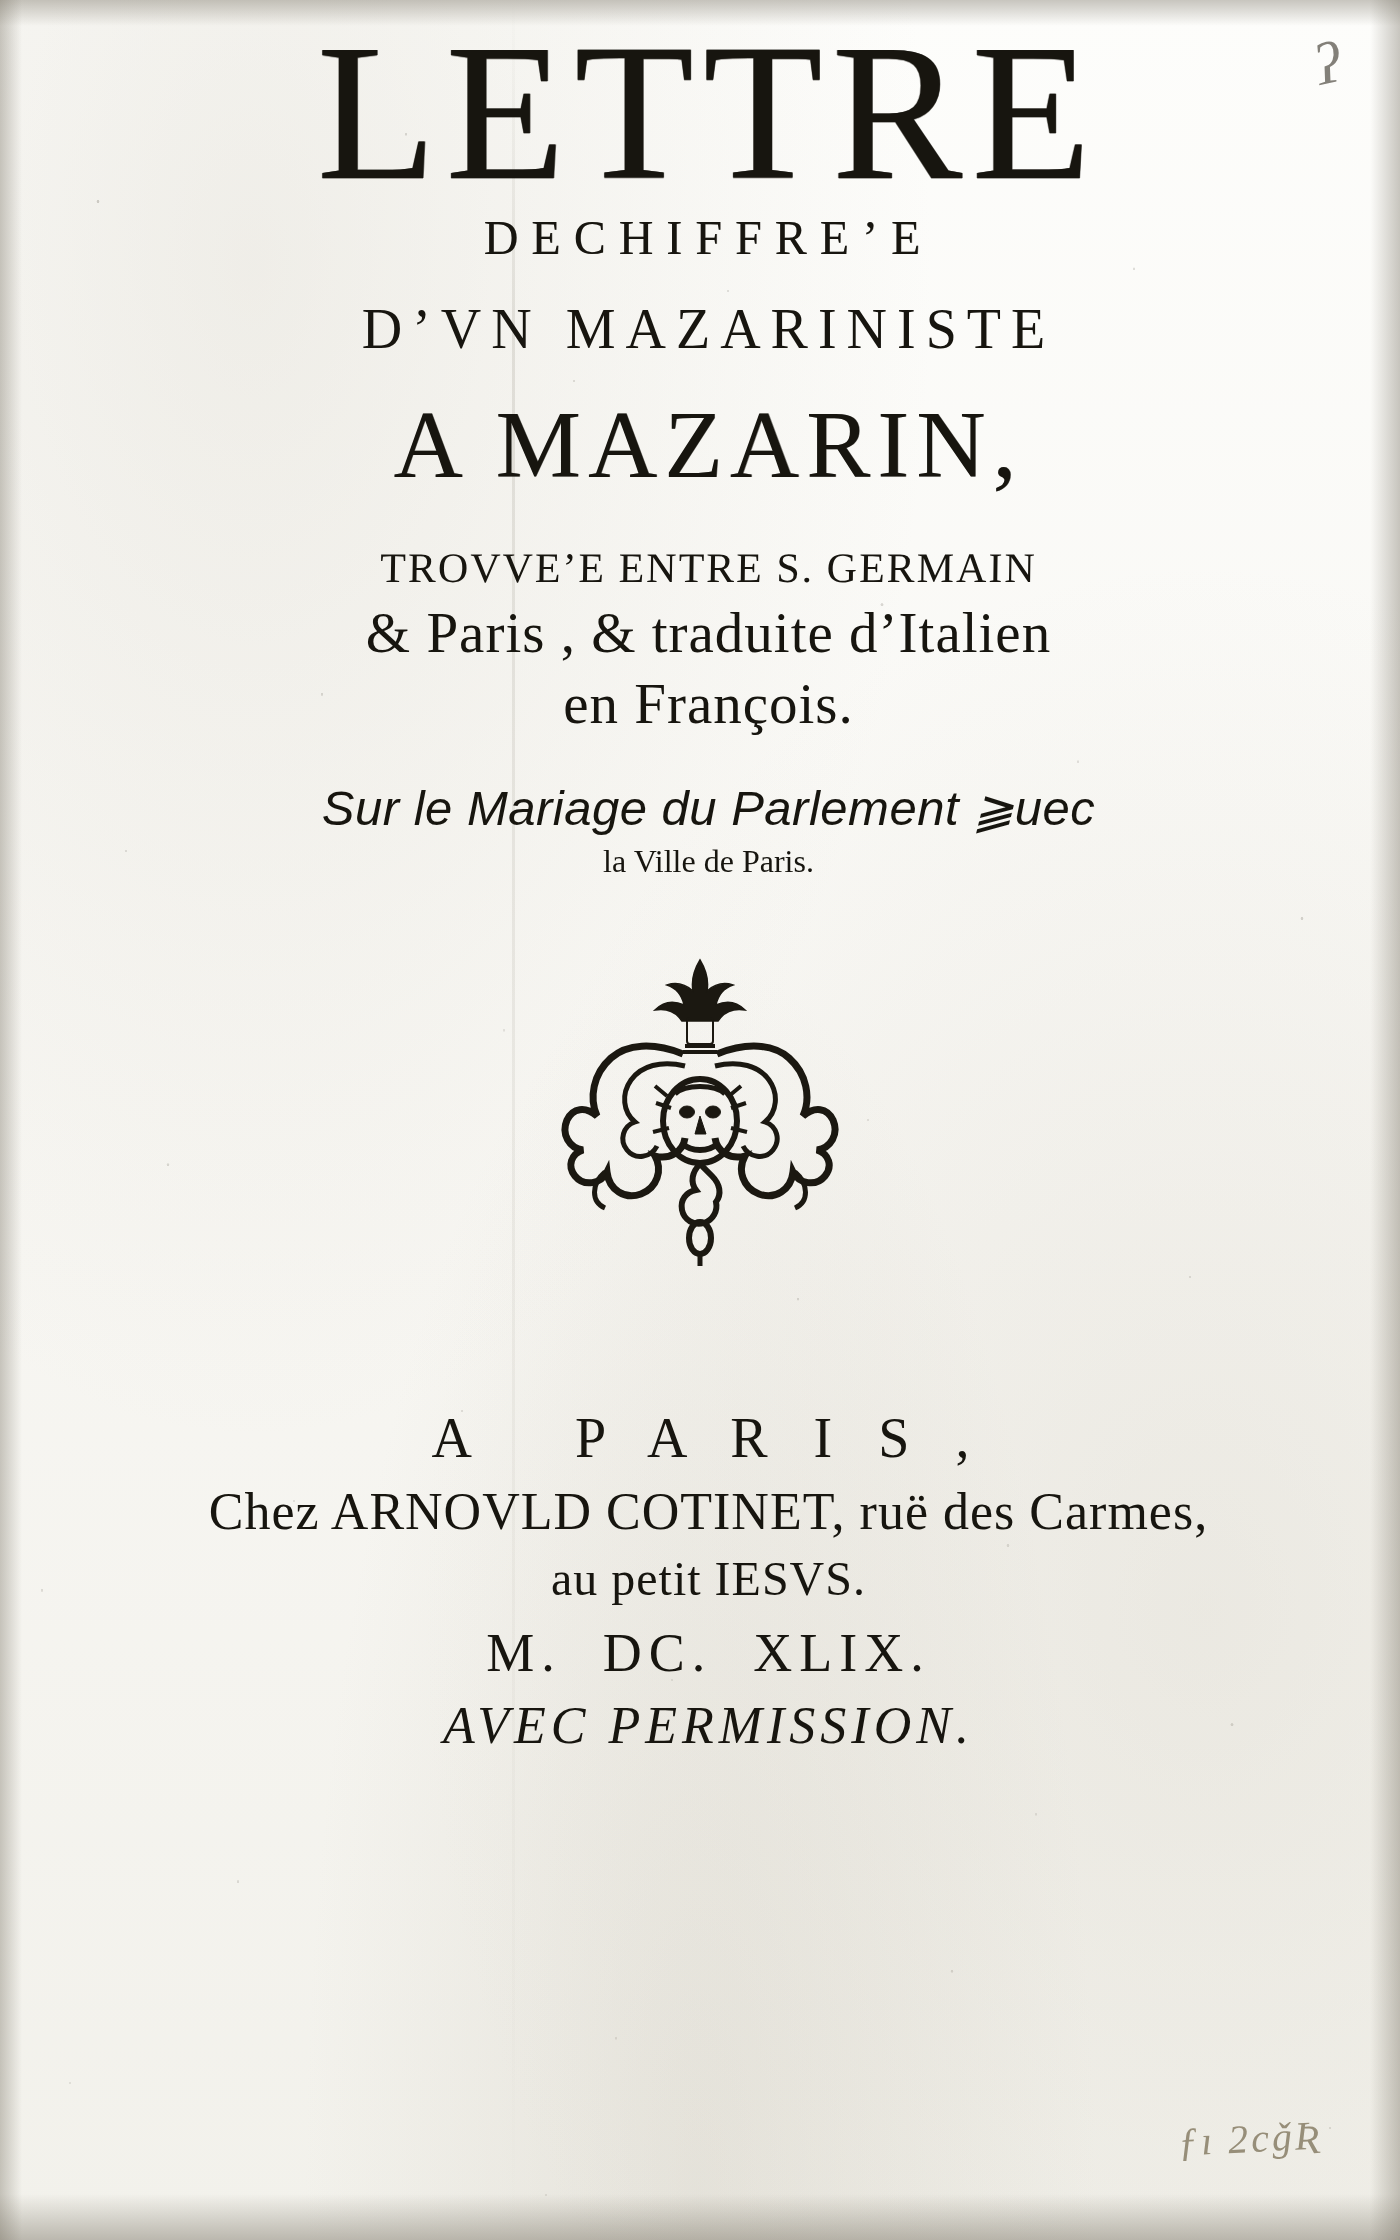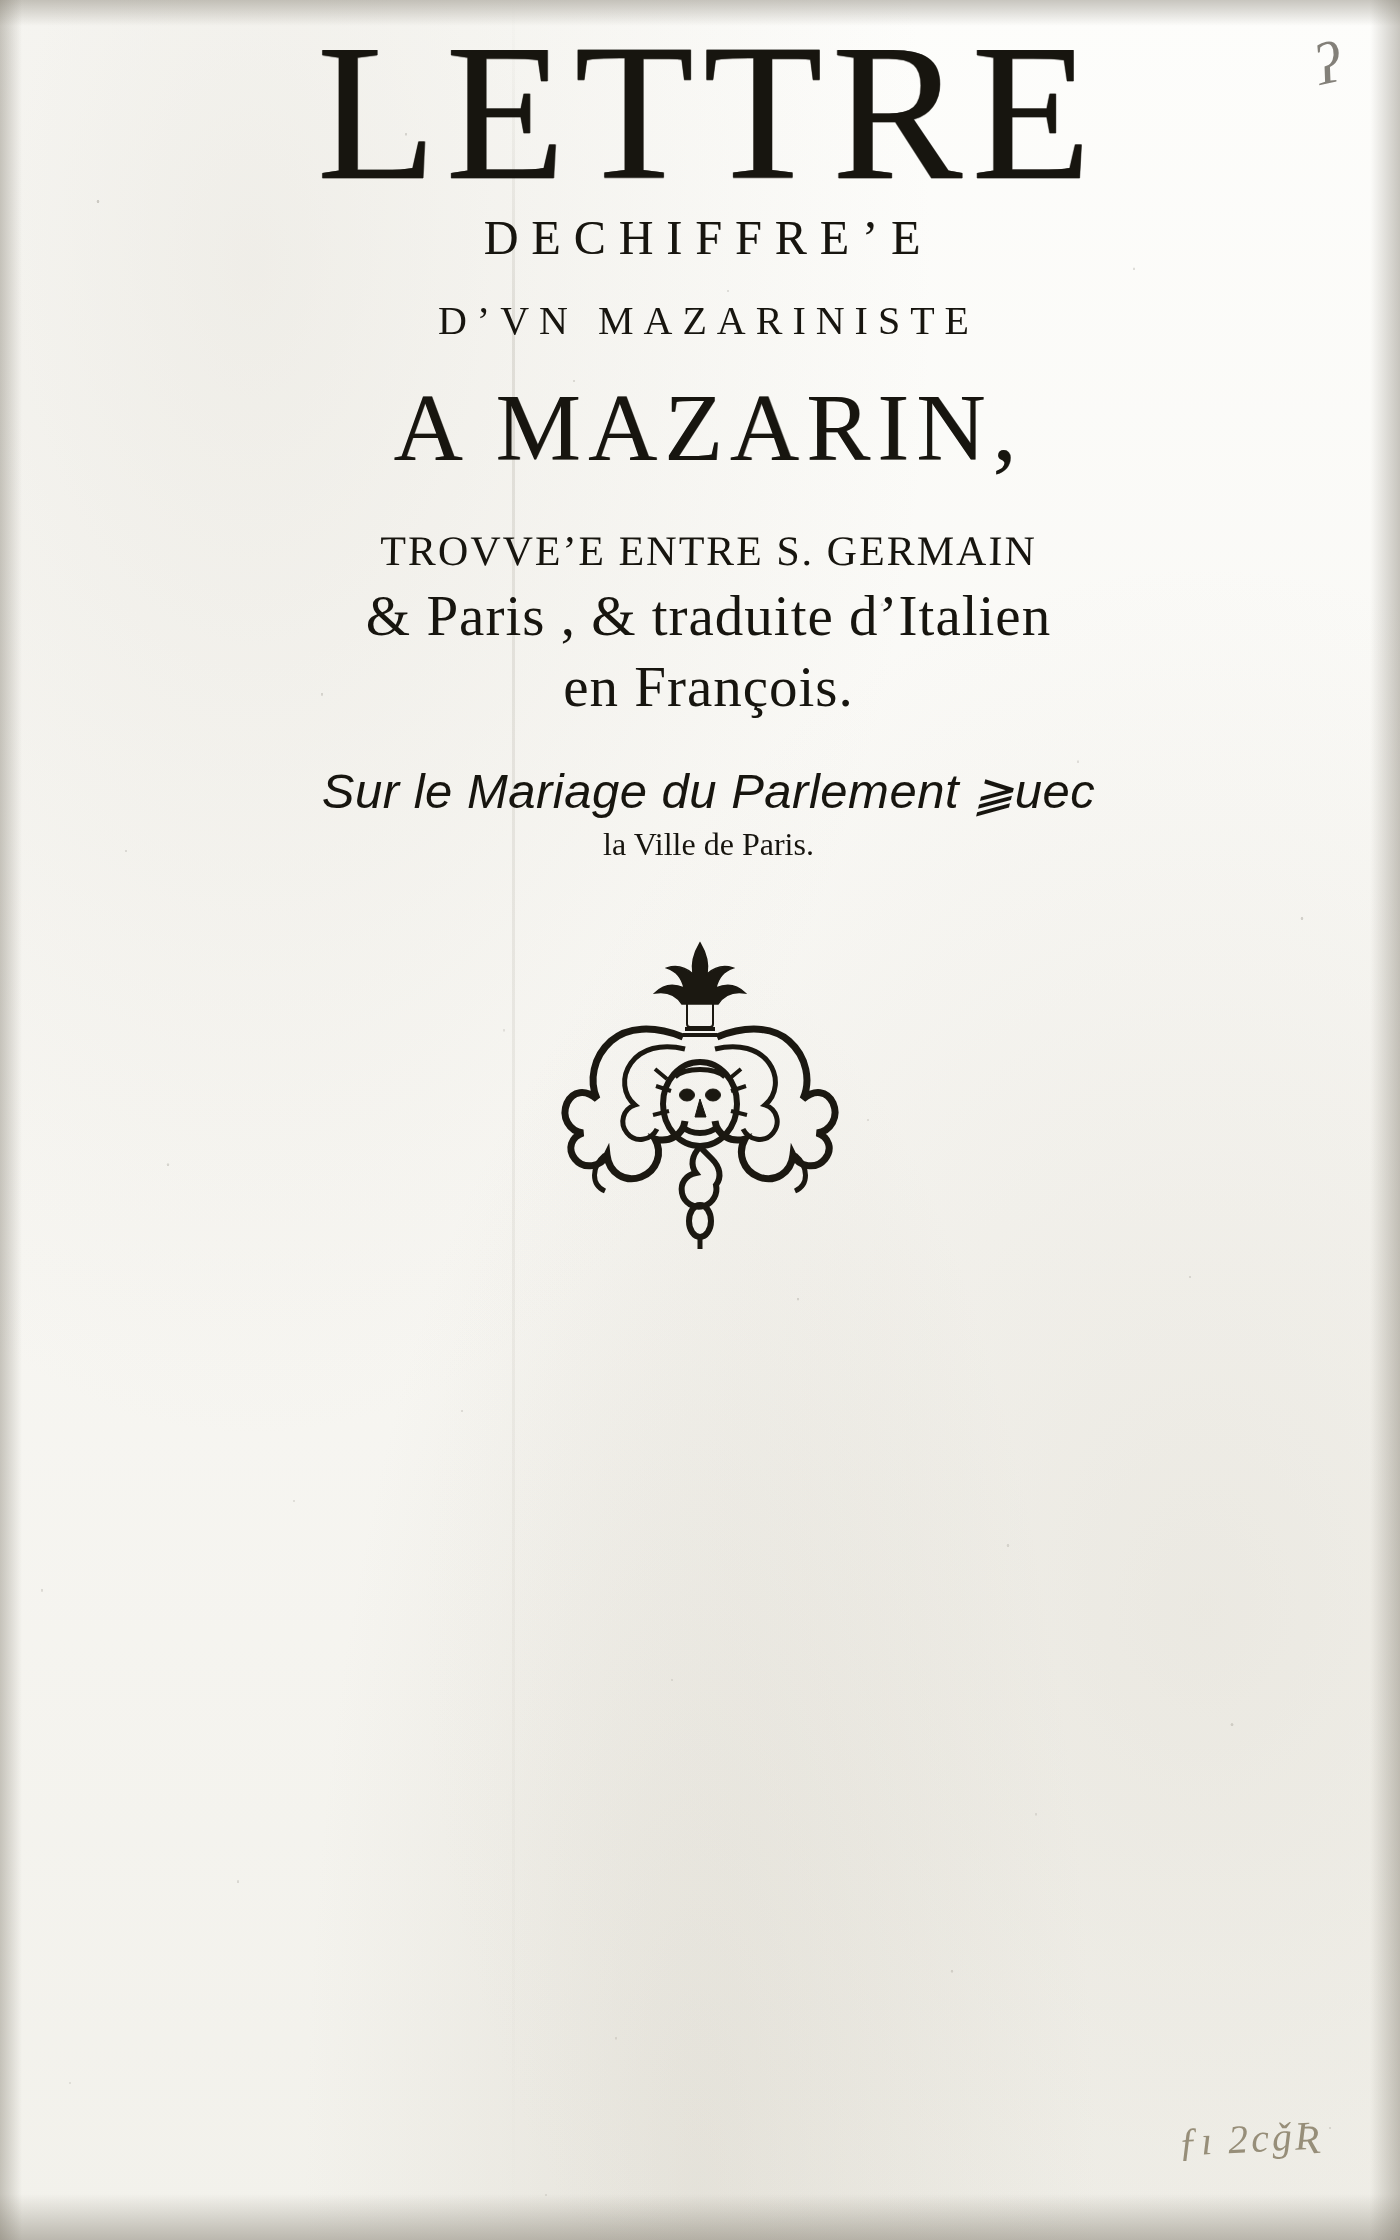--- a/index.html
+++ b/index.html
@@ -117,21 +117,21 @@
       -0.6px 0 0 rgba(20,18,12,0.35),
       0 0.7px 0 rgba(20,18,12,0.35);
   }
 
   .l-sub1 {
     font-size: 48px;
     letter-spacing: 13px;
     text-shadow: 0.4px 0 0 rgba(20,18,12,0.45);
   }
   .l-sub2 {
-    font-size: 40px;
+    font-size: 56px;
     letter-spacing: 10px;
     margin-top: 32px;
     text-align: center;
   }
   .l-sub3 {
     font-size: 96px;
     letter-spacing: 7px;
     margin-top: 28px;
     text-shadow: 0.6px 0 0 rgba(20,18,12,0.5);
   }
@@ -291,20 +291,27 @@
                    c9 -3 14 -12 12 -21 c6 -8 4 -18 -4 -26 z" fill="none" stroke-width="6"></path>
           <ellipse cx="165" cy="292" rx="11" ry="16" fill="none" stroke-width="6"></ellipse>
           <path d="M165 308 l0 12" stroke-width="5"></path>
 
           <path d="M70 226 C56 238 56 256 70 262" fill="none" stroke-width="5"></path>
           <path d="M260 226 C274 238 274 256 260 262" fill="none" stroke-width="5"></path>
         </g>
       </svg>
     </div>
 
+    <div class="imprint">
+      <div class="line imp-city">A   P A R I S ,</div>
+      <div class="line imp-pub">Chez ARNOVLD COTINET, ruë des Carmes,</div>
+      <div class="line imp-addr">au petit IESVS.</div>
+      <div class="line imp-date">M.  DC.  XLIX.</div>
+      <div class="line imp-perm">AVEC PERMISSION.</div>
+    </div>
 
   </div>
 
   <div class="pencil pencil-top">ʔ</div>
   <div class="pencil pencil-bottom">ƒı  2cǧƦ</div>
 
   <div class="edge-top"></div>
   <div class="edge-bottom"></div>
   <div class="edge-left"></div>
   <div class="edge-right"></div>

